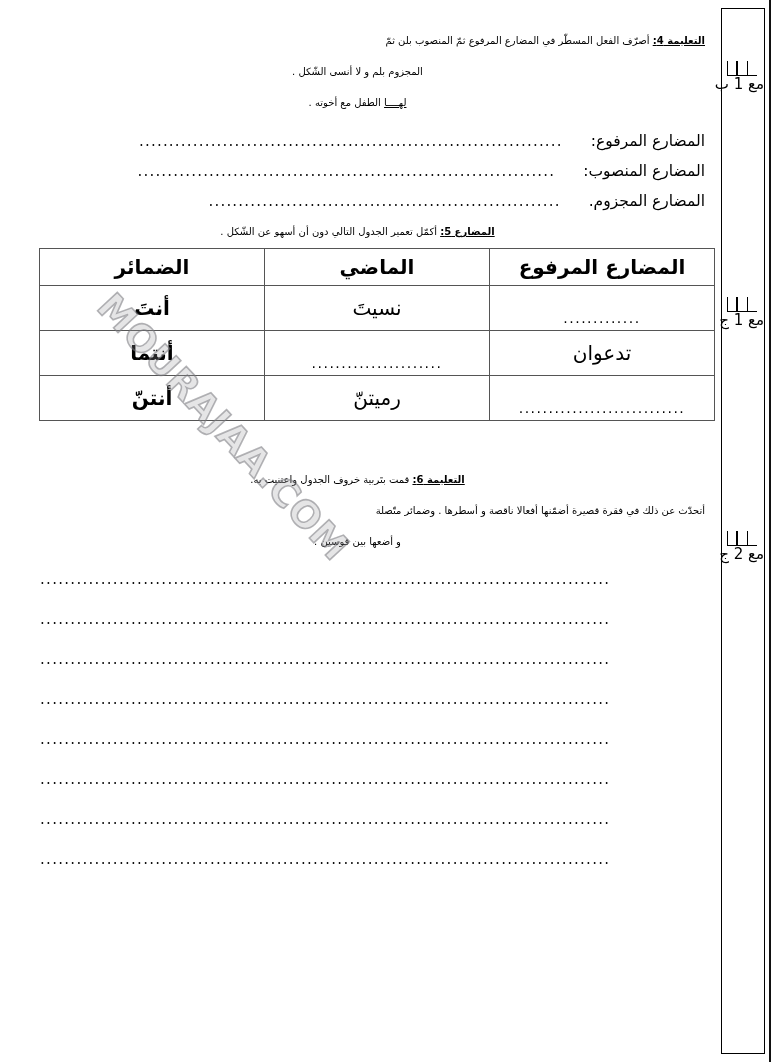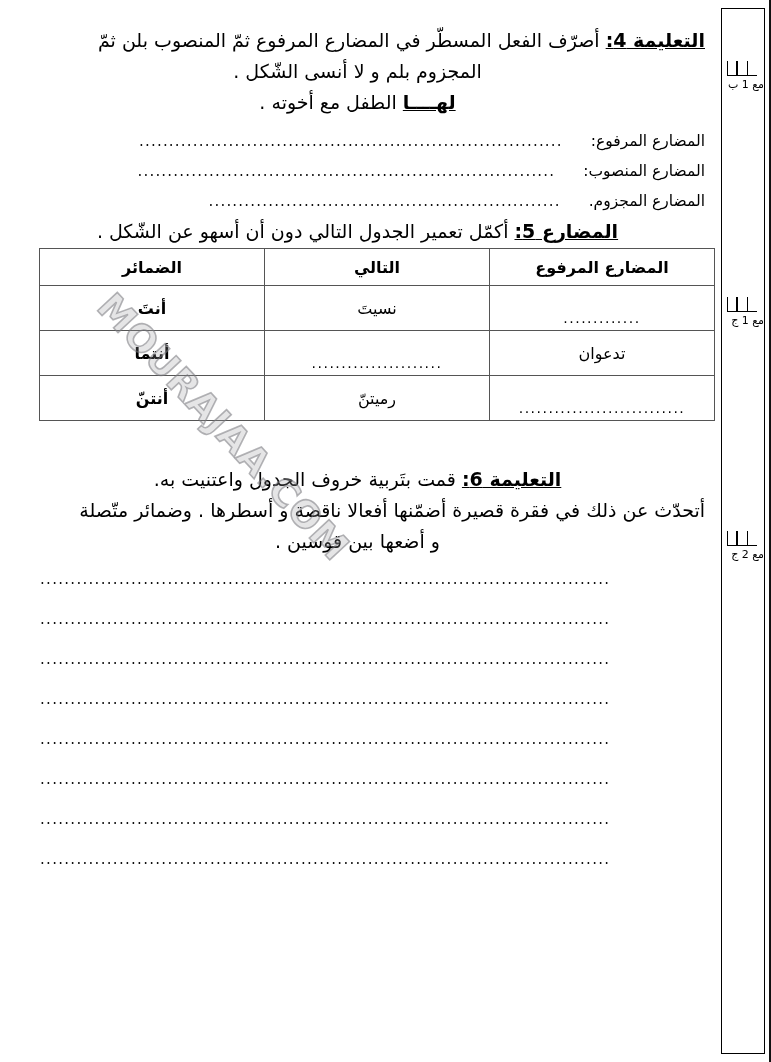--- a/index.html
+++ b/index.html
@@ -83,21 +83,21 @@
     width: 10px;
     height: 15px;
     border-left: 1.2px solid #000;
     border-bottom: 1.2px solid #000;
     box-sizing: border-box;
   }
   .marker-boxes i:last-child {
     border-right: 1.2px solid #000;
   }
   .marker-label {
-    font-size: 11px;
+    font-size: 15px;
     font-family: "DejaVu Sans", "Liberation Sans", sans-serif;
     line-height: 13px;
     white-space: nowrap;
     color: #000;
   }
 
   
   #content {
     position: absolute;
     top: 0;
@@ -108,35 +108,35 @@
   }
 
   .ar {
     font-family: "DejaVu Sans", "Liberation Sans", sans-serif;
     direction: rtl;
     text-align: right;
     color: #000;
   }
 
   .instr-line {
-    font-size: 19px;
+    font-size: 10px;
     line-height: 21px;
     margin: 0;
     padding: 0 10px 0 10px;
   }
   .instr-head {
     font-weight: bold;
     text-decoration: underline;
   }
   .line-center  { text-align: center; }
   .line-right   { text-align: right; }
 
   .underlined-verb {
     text-decoration: underline;
-    font-weight: bold;
+    font-weight: normal;
     letter-spacing: 0px;
   }
 
   
   .fill-row {
     display: flex;
     align-items: baseline;
     padding: 0 10px;
     font-size: 15.5px;
     line-height: 20px;
@@ -159,21 +159,21 @@
     width: 676px;
     margin: 6px 0 0 0;
     table-layout: fixed;
     direction: rtl;
   }
   table.conj td, table.conj th {
     border: 1.1px solid #555;
     height: 38px;
     text-align: center;
     vertical-align: middle;
-    font-size: 16px;
+    font-size: 20px;
     font-family: "DejaVu Sans", "Liberation Sans", sans-serif;
     padding: 2px 4px;
     color: #000;
     background: transparent;
   }
   table.conj th {
     font-weight: bold;
     height: 32px;
   }
   table.conj td.cell-dots {
@@ -292,21 +292,21 @@
 
     <div class="instr-line ar line-center">
       <span class="instr-head">المضارع 5:</span>
       <span>أكمّل تعمير الجدول التالي دون أن أسهو عن الشّكل .</span>
     </div>
 
     <table class="conj">
       <thead>
         <tr>
           <th>المضارع المرفوع</th>
-          <th>التالي</th>
+          <th>الماضي</th>
           <th>الضمائر</th>
         </tr>
       </thead>
       <tbody>
         <tr>
           <td class="cell-dots">.............</td>
           <td>نسيتَ</td>
           <td class="pronoun">أنتَ</td>
         </tr>
         <tr>

